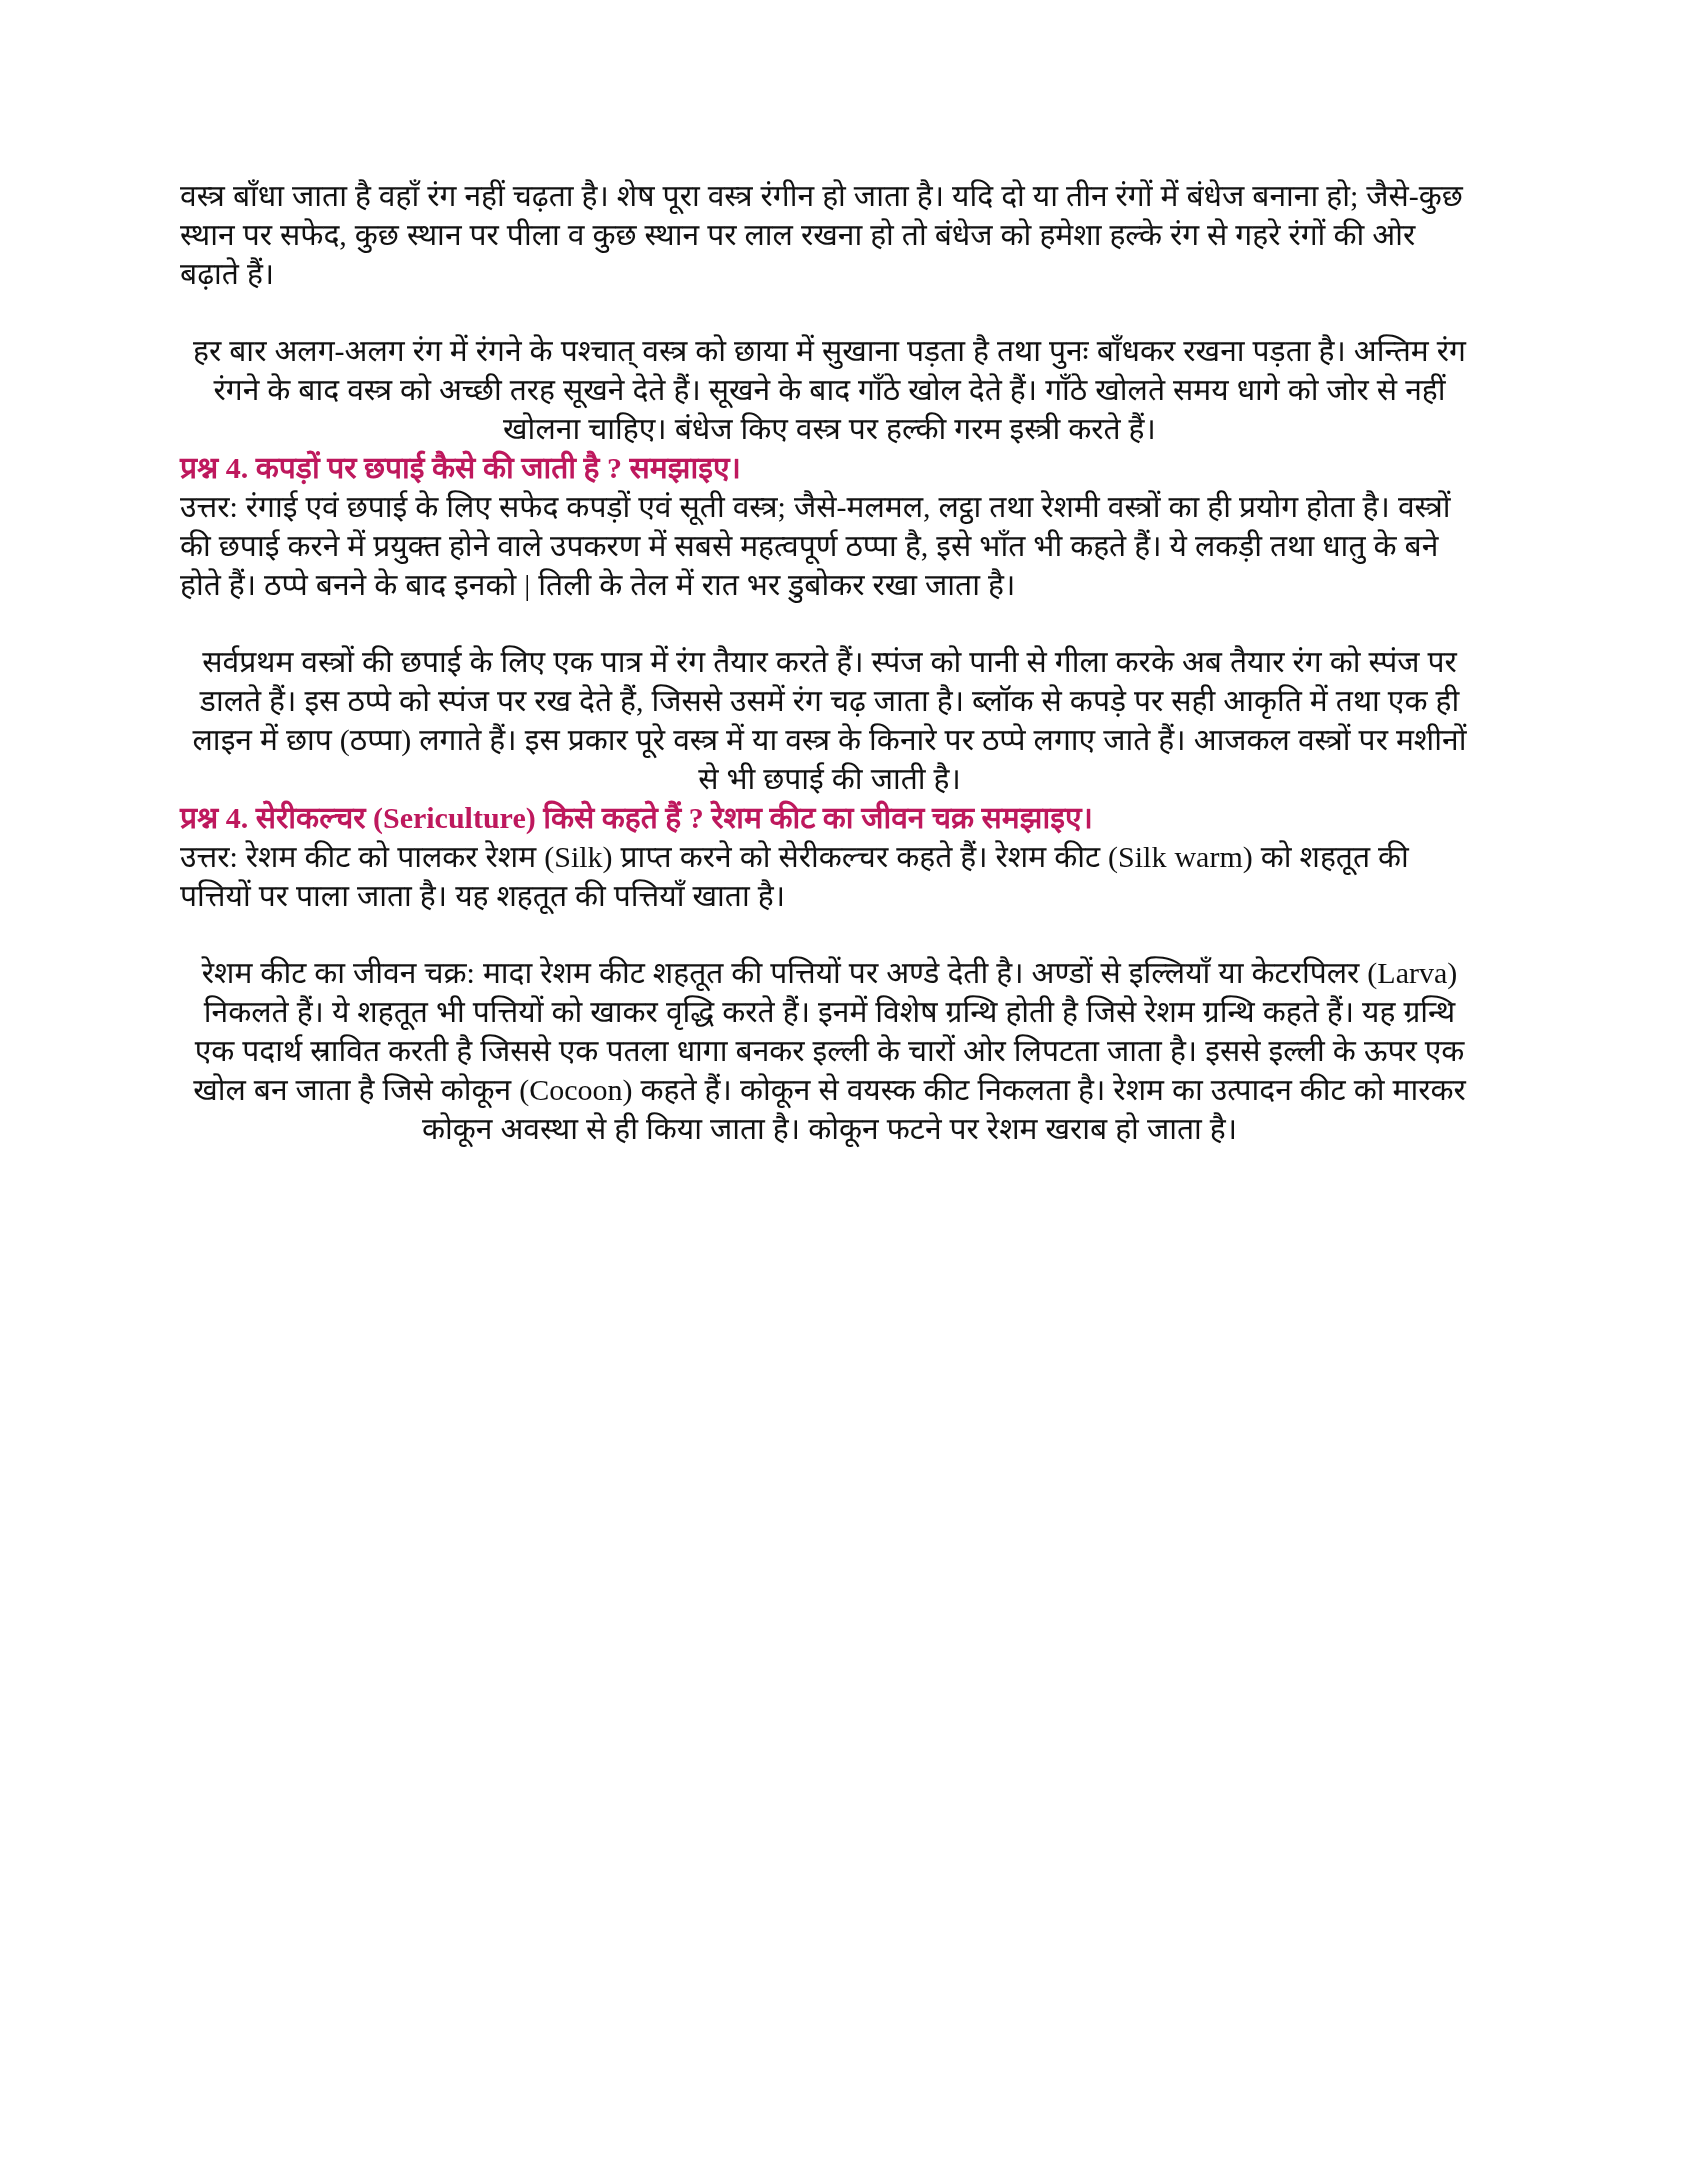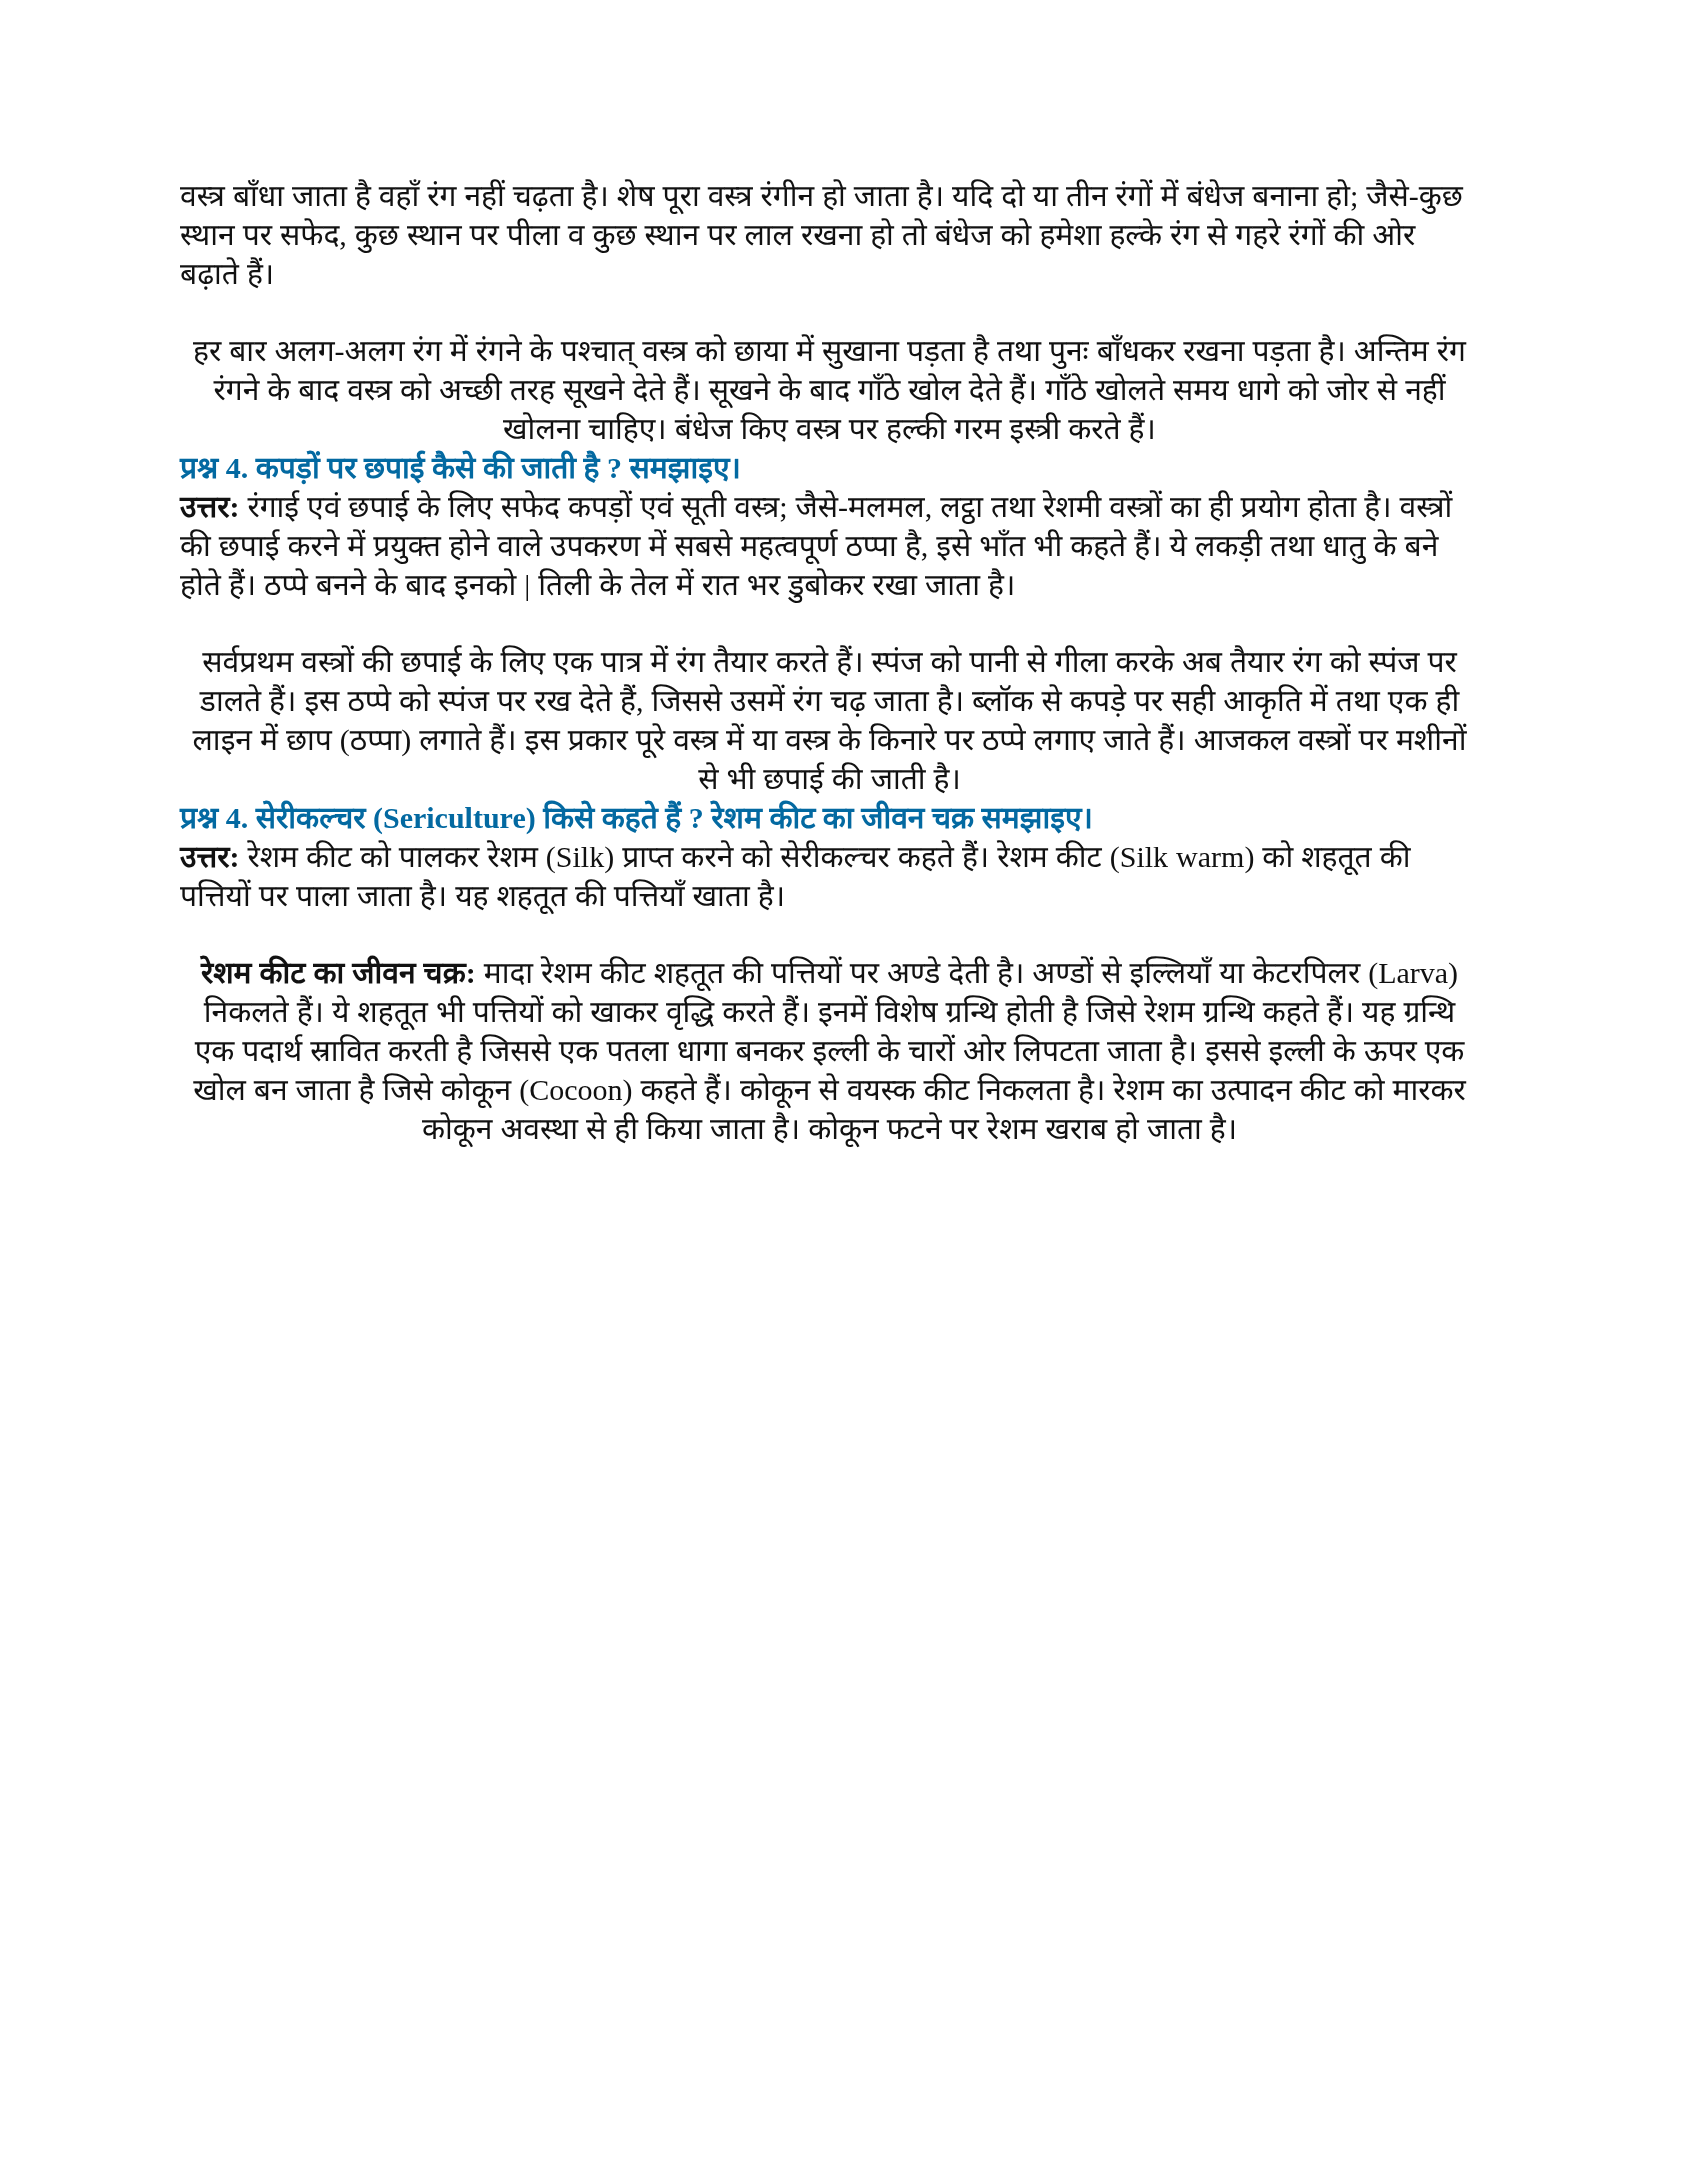--- a/index.html
+++ b/index.html
@@ -39,25 +39,25 @@
   }
   p.para + p.para {
     margin-top: 38px;
     text-align: center;
   }
   p.heading {
     margin: 0;
     font-size: 30px;
     line-height: 1.30;
     font-weight: bold;
-    color: #0369a1;
+    color: #be185d;
   }
   .gap-before-heading { margin-top: 44px; }
   .gap-after-heading  { margin-top: 36px; }
-  b, strong { font-weight: bold; }
+  b, strong { font-weight: normal; }
 </style>
 </head>
 <body>
 
 <div class="page">
   <div class="content">
 
     <p class="para">वस्त्र बाँधा जाता है वहाँ रंग नहीं चढ़ता है। शेष पूरा वस्त्र रंगीन हो जाता है। यदि दो या तीन रंगों में बंधेज बनाना हो; जैसे-कुछ स्थान पर सफेद, कुछ स्थान पर पीला व कुछ स्थान पर लाल रखना हो तो बंधेज को हमेशा हल्के रंग से गहरे रंगों की ओर बढ़ाते हैं।</p>
 
     <p class="para">हर बार अलग-अलग रंग में रंगने के पश्चात् वस्त्र को छाया में सुखाना पड़ता है तथा पुनः बाँधकर रखना पड़ता है। अन्तिम रंग रंगने के बाद वस्त्र को अच्छी तरह सूखने देते हैं। सूखने के बाद गाँठे खोल देते हैं। गाँठे खोलते समय धागे को जोर से नहीं खोलना चाहिए। बंधेज किए वस्त्र पर हल्की गरम इस्त्री करते हैं।</p>

